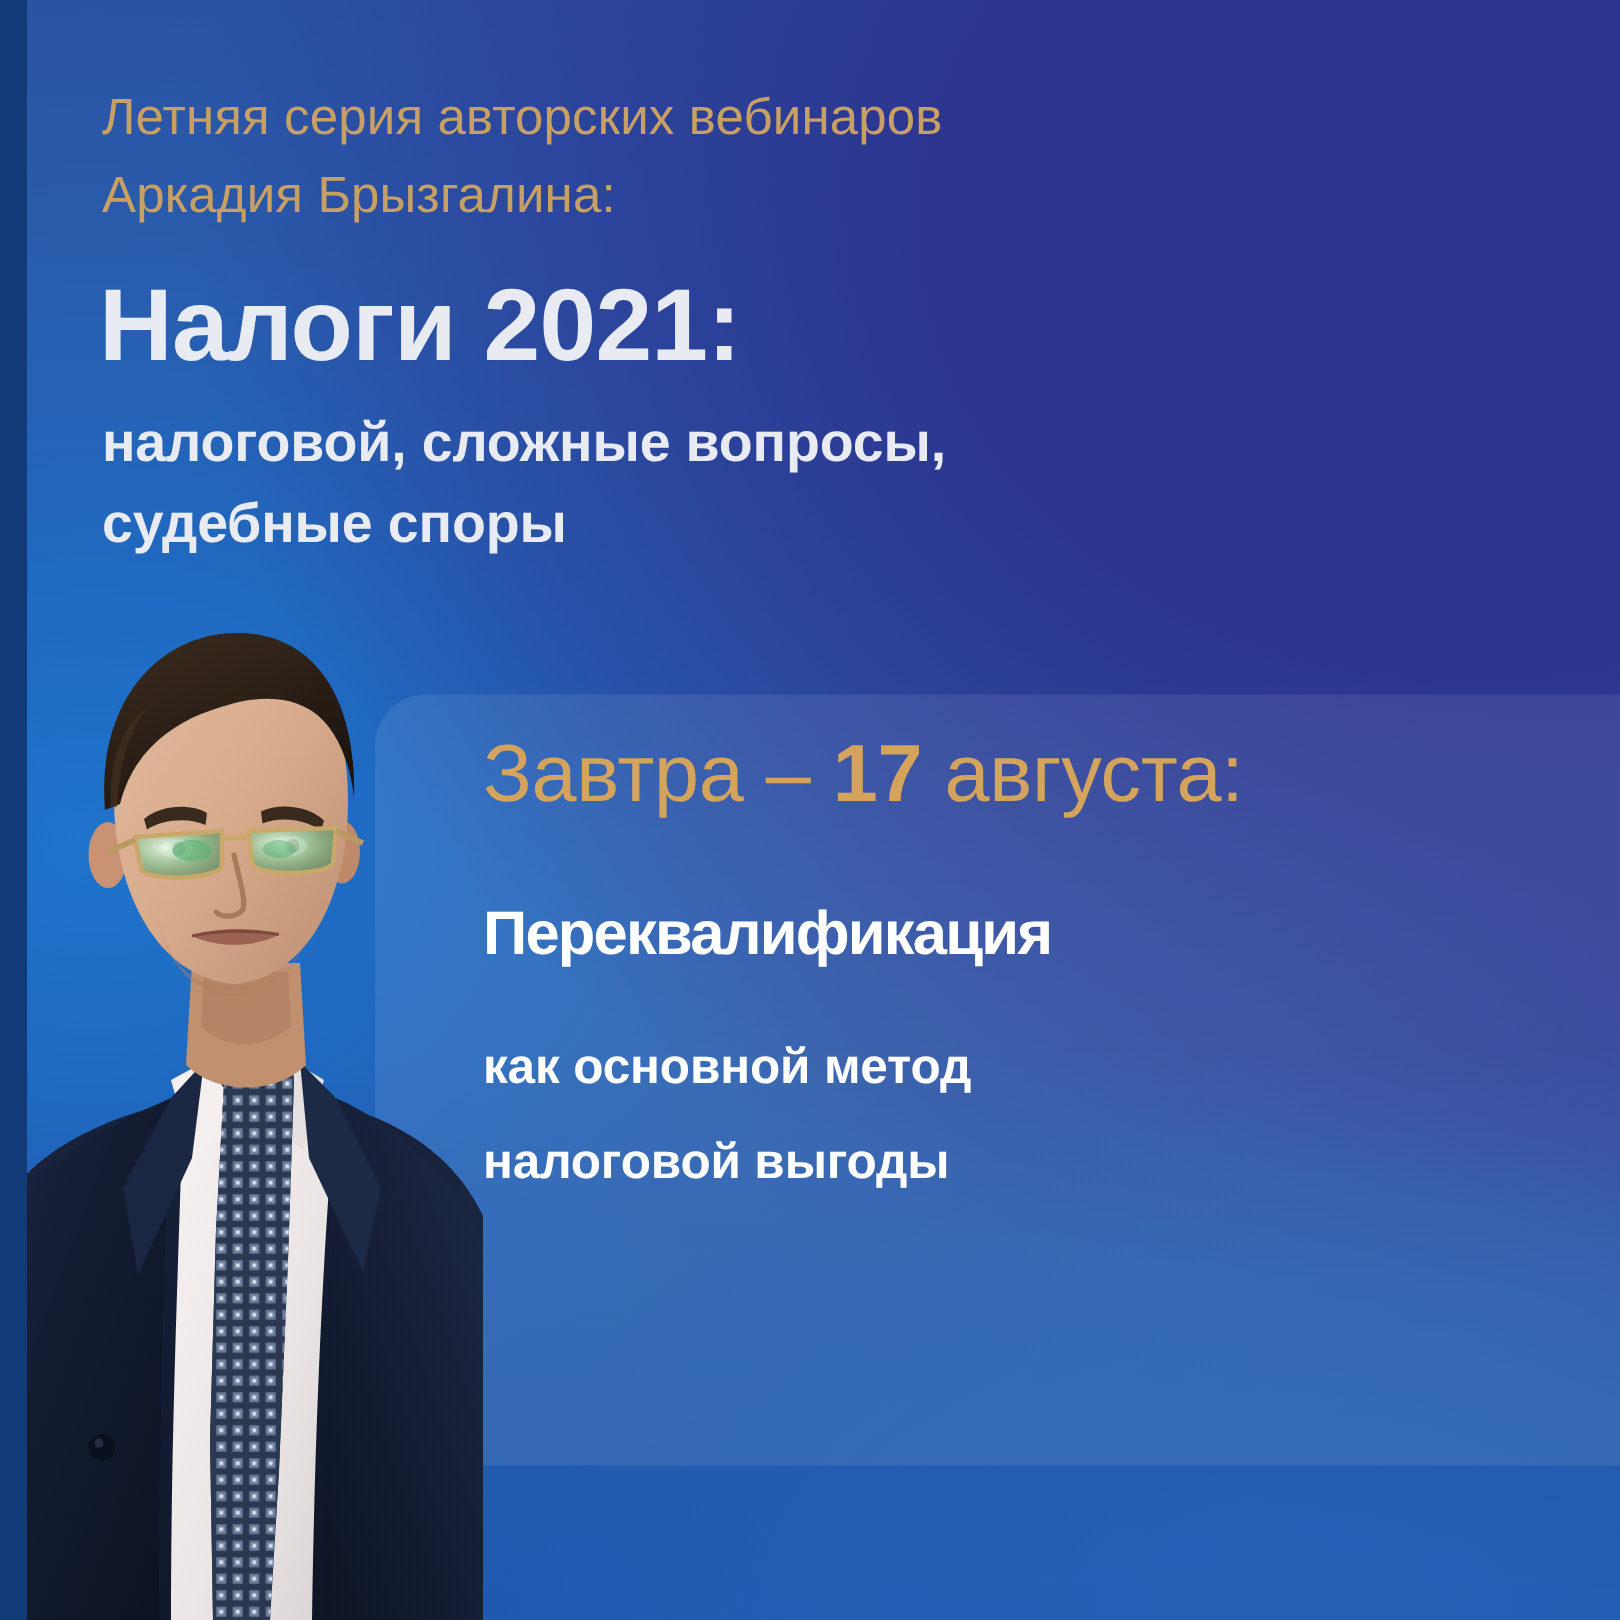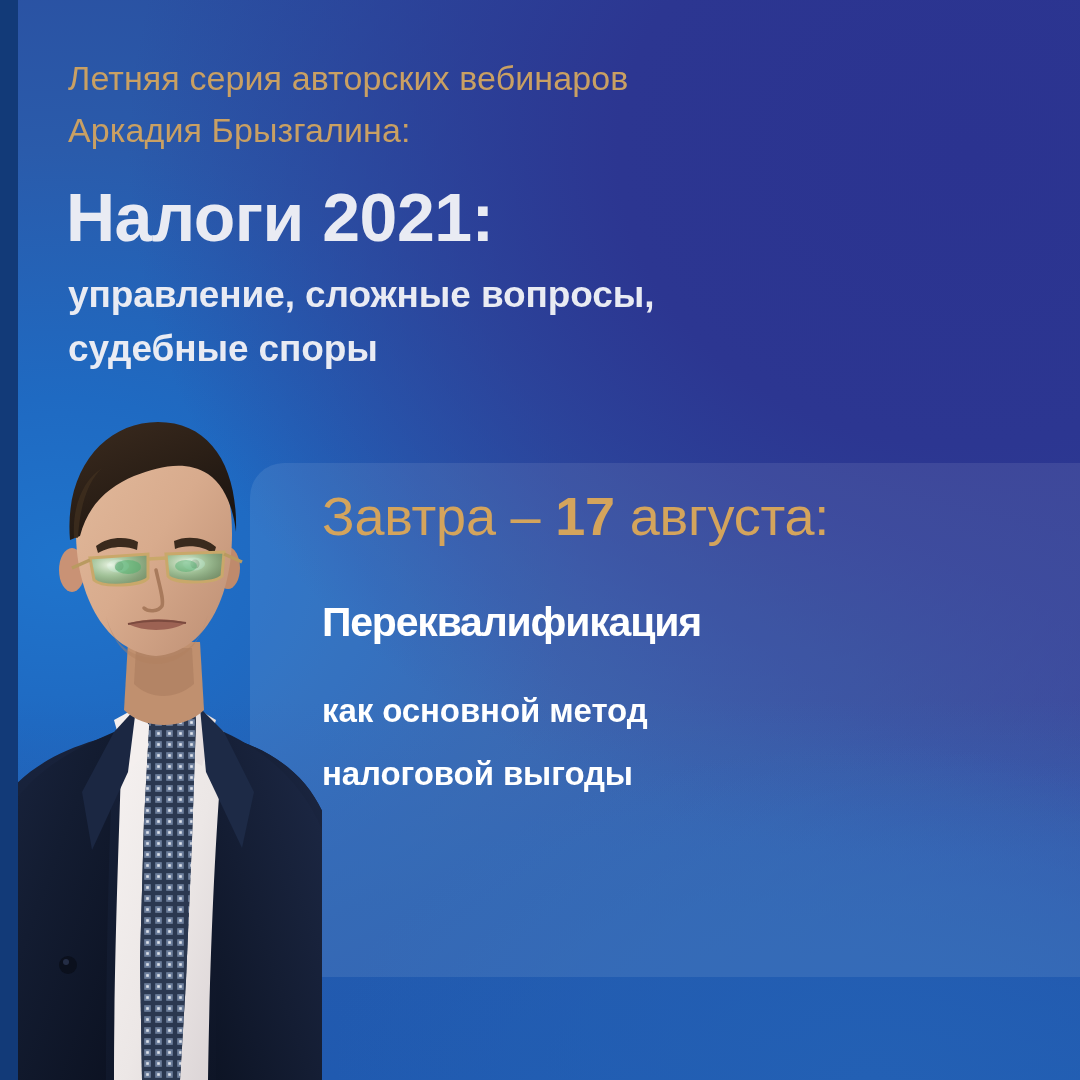--- a/index.html
+++ b/index.html
@@ -111,21 +111,21 @@
   <div class="bg-base"></div>
   <div class="bg-indigo"></div>
   <div class="bg-bottom"></div>
   <div class="bg-bottom-right"></div>
 
   <div class="eyebrow">Летняя серия авторских вебинаров
 Аркадия Брызгалина:</div>
 
   <div class="title-main">Налоги 2021:</div>
 
-  <div class="title-sub">управление, сложные вопросы,
+  <div class="title-sub">налоговой, сложные вопросы,
 судебные споры</div>
 
   <div class="panel">
 
     <div class="panel-date">
       <span>Завтра – </span><b>17</b><span> августа:</span>
     </div>
 
     <div class="panel-head">Переквалификация</div>
 

